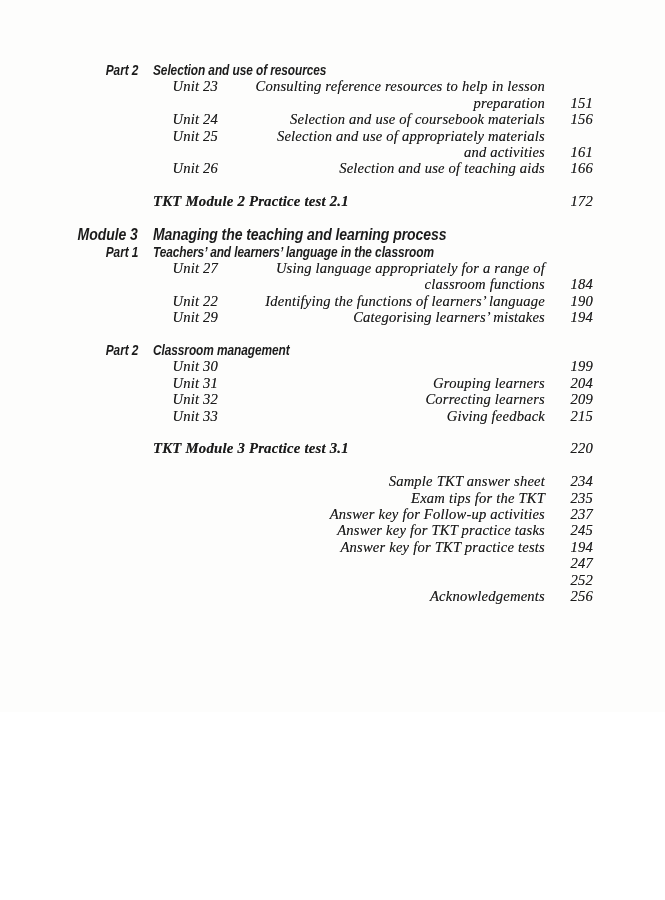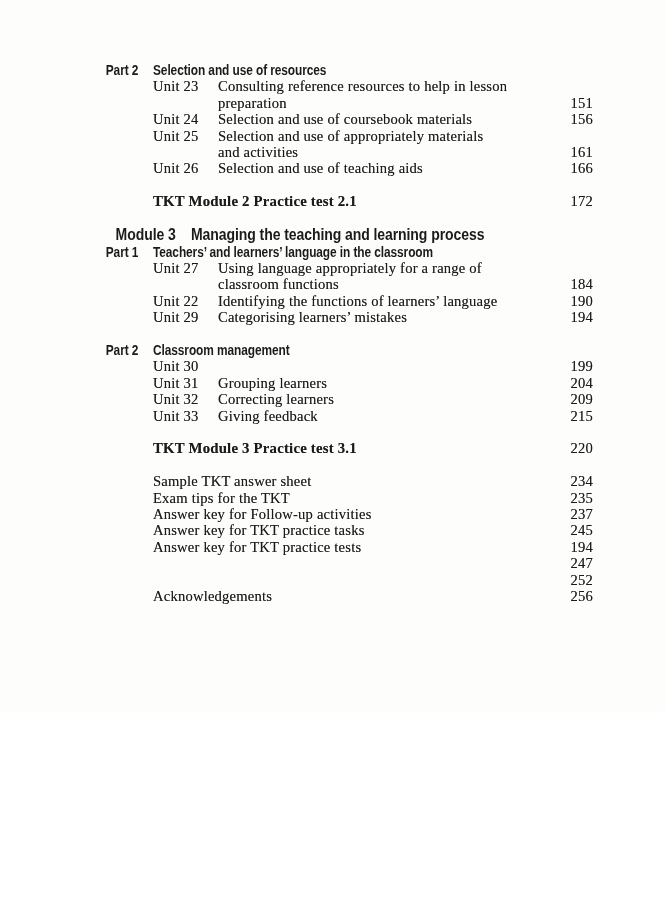--- a/index.html
+++ b/index.html
@@ -1,44 +1,44 @@
 <!DOCTYPE html>
 <html><head>
 <meta charset="utf-8">
 <style>
   * { margin:0; padding:0; box-sizing:border-box; }
   html,body { width:665px; height:900px; }
   body { font-family:"Liberation Serif", serif; }
   .page {
     position:relative; width:665px; height:712px;
-    background:#fdfdfc; overflow:hidden; color:#1b1b1b;
+    background:#fdfdfc; overflow:hidden; color:#1b1b1b;font-style:italic;
   }
   .toc { position:absolute; left:0; top:62px; width:593px; }
   .row {
     display:grid;
     grid-template-columns:138px 80px 1fr 48px;
     align-items:baseline;
     line-height:16.4px;
     min-height:16.4px;
   }
   .row.spacer { min-height:16.4px; }
   
   .c-label { grid-column:1; text-align:right; }
   .c-unit  { grid-column:2; padding-left:15px; }
   .c-topic { grid-column:3; }
   .c-page  { grid-column:4; text-align:right; }
   .c-span  { grid-column:2 / 4; padding-left:15px; }
   
-  .serif { font-size:14.6px; letter-spacing:0.2px; text-shadow:0 0 0.3px rgba(25,25,25,0.55); }
+  .serif { font-size:14.6px; letter-spacing:0.2px; text-shadow:0 0 0.3px rgba(25,25,25,0.55);text-align:right; }
   .serif-bold { font-size:14.8px; font-weight:700; letter-spacing:0.2px; text-shadow:0 0 0.3px rgba(25,25,25,0.55); }
   
   .sans { font-family:"Liberation Sans", sans-serif; font-weight:700; font-size:14px; letter-spacing:-0.1px; }
   .squeeze { display:inline-block; transform:scaleX(0.85); transform-origin:0 50%; white-space:nowrap; }
   .c-label .squeeze { transform-origin:100% 50%; }
-  .row.module { line-height:17.5px; min-height:17.5px;margin-left:38px; }
+  .row.module { line-height:17.5px; min-height:17.5px; }
   .row.module .sans { font-size:16.5px; }
 </style>
 </head>
 <body>
 
 <div class="page">
   <div class="toc" id="toc">
       <div class="row part">
         <span class="c-label sans"><span class="squeeze">Part 2</span></span>
         <span class="c-span sans"><span class="squeeze">Selection and use of resources</span></span>

